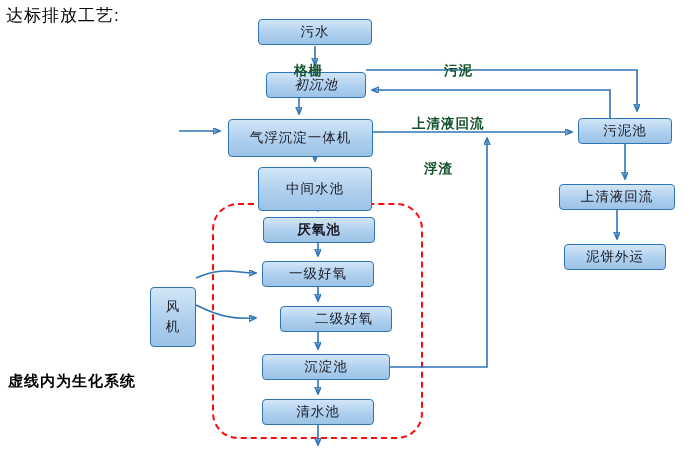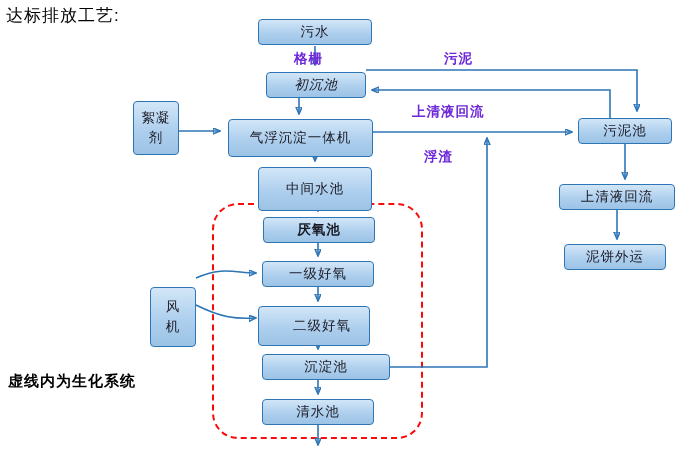--- a/index.html
+++ b/index.html
@@ -9,21 +9,21 @@
   .note  { position:absolute; left:8px; top:372px; font-size:15px; font-weight:700; color:#000; letter-spacing:1px; }
   .node {
     position:absolute; box-sizing:border-box;
     display:flex; align-items:center; justify-content:center; text-align:center;
     background:linear-gradient(180deg,#d2e6f7 0%,#aecfee 55%,#9cc3e5 100%);
     border:1.4px solid #2e75b6; border-radius:4px;
     font-size:13.5px; color:#1a1a24; letter-spacing:1px; line-height:1.45;
   }
   .node.narrow { padding:0 4px; }   
   .node.tall   { padding:0 13px; }  
-  .elabel { position:absolute; font-size:13.5px; font-weight:700; color:#6d28d9; letter-spacing:1px; }
+  .elabel { position:absolute; font-size:13.5px; font-weight:700; color:#14532d; letter-spacing:1px;margin-top:12px; }
   .dashed {
     position:absolute; left:212px; top:203px; width:211px; height:236px;
     border:2px dashed #fb0a0a; border-radius:26px; box-sizing:border-box;
   }
   svg.arrows { position:absolute; left:0; top:0; }
   svg.arrows path { fill:none; stroke:#2e75b6; stroke-width:1.6; }
 </style>
 </head>
 <body>
 
@@ -54,26 +54,25 @@
     <path d="M373,132 H571" marker-end="url(#ah)"></path>
     <path d="M374,367 H487 V139" marker-end="url(#ah)"></path>
     <path d="M625,144 V178" marker-end="url(#ah)"></path>
     <path d="M617,210 V238" marker-end="url(#ah)"></path>
     <path d="M196,278 C222,266 236,273 255,273" marker-end="url(#ah)"></path>
     <path d="M196,305 C222,318 236,319 255,318" marker-end="url(#ah)"></path>
   </svg>
 
   <div class="node" style="left:258px; top:19px;  width:114px; height:26px;">污水</div>
   <div class="node" style="left:266px; top:72px;  width:100px; height:26px;font-style:italic;">初沉池</div>
-  <div class="node narrow" style="left:133px; top:101px; width:46px; height:54px;">絮凝剂</div>
   <div class="node" style="left:228px; top:119px; width:145px; height:38px;">气浮沉淀一体机</div>
   <div class="node" style="left:258px; top:167px; width:114px; height:44px;">中间水池</div>
   <div class="node" style="left:263px; top:217px; width:112px; height:26px;font-weight:bold;">厌氧池</div>
   <div class="node" style="left:262px; top:261px; width:112px; height:26px;">一级好氧</div>
-  <div class="node" style="left:258px; top:306px; width:112px; height:40px;padding-left:16px;">二级好氧</div>
+  <div class="node" style="left:280px; top:306px; width:112px; height:26px;padding-left:16px;">二级好氧</div>
   <div class="node tall" style="left:150px; top:261px; width:46px; height:60px;margin-top:26px;">风机</div>
   <div class="node" style="left:262px; top:354px; width:128px; height:26px;">沉淀池</div>
   <div class="node" style="left:578px; top:118px; width:94px;  height:26px;">污泥池</div>
   <div class="node" style="left:262px; top:399px; width:112px; height:26px;">清水池</div>
   <div class="node" style="left:559px; top:184px; width:116px; height:26px;">上清液回流</div>
   <div class="node" style="left:564px; top:244px; width:102px; height:26px;">泥饼外运</div>
 
   <div class="elabel" style="left:294px; top:50px;">格栅</div>
   <div class="elabel" style="left:444px; top:50px;">污泥</div>
   <div class="elabel" style="left:412px; top:103px;">上清液回流</div>

